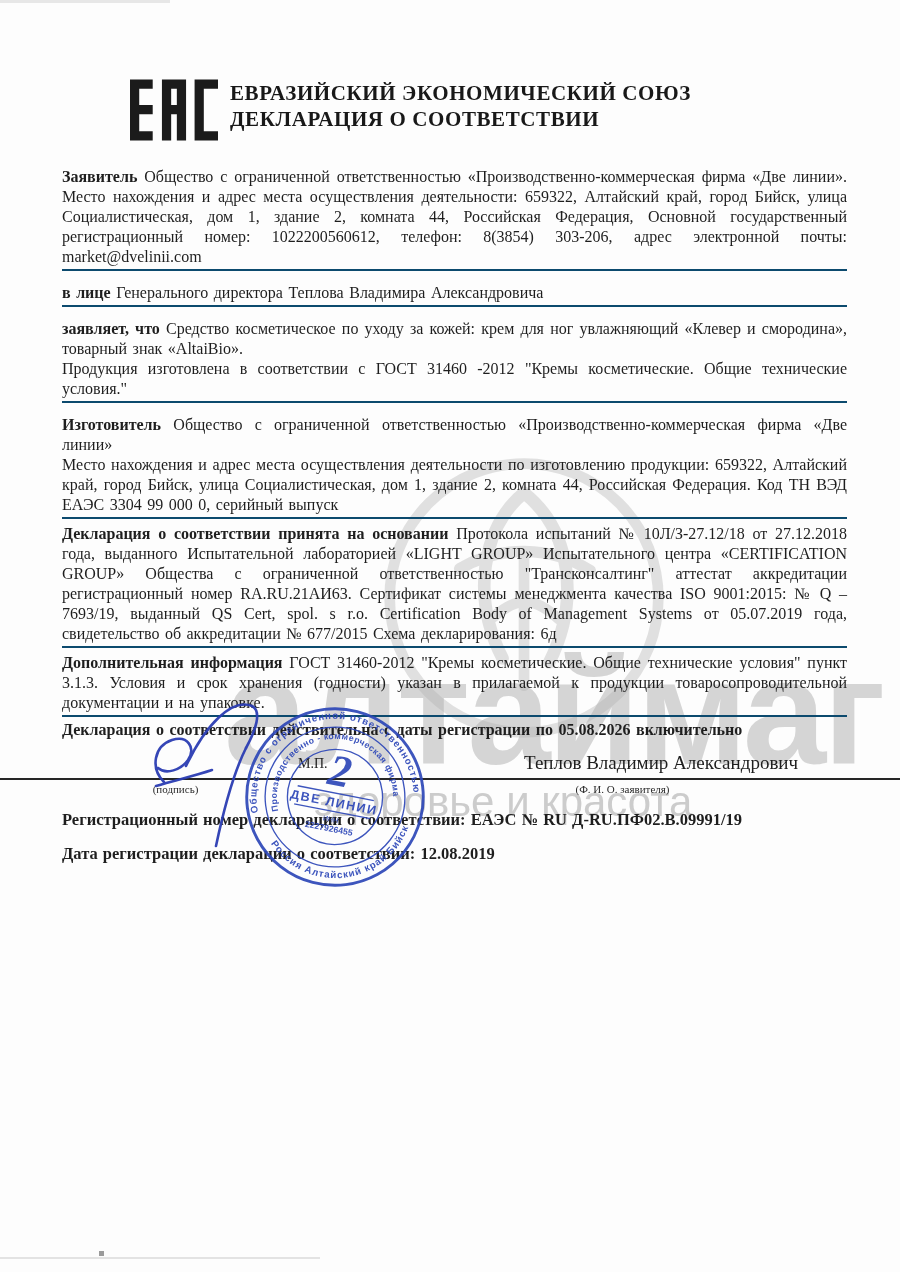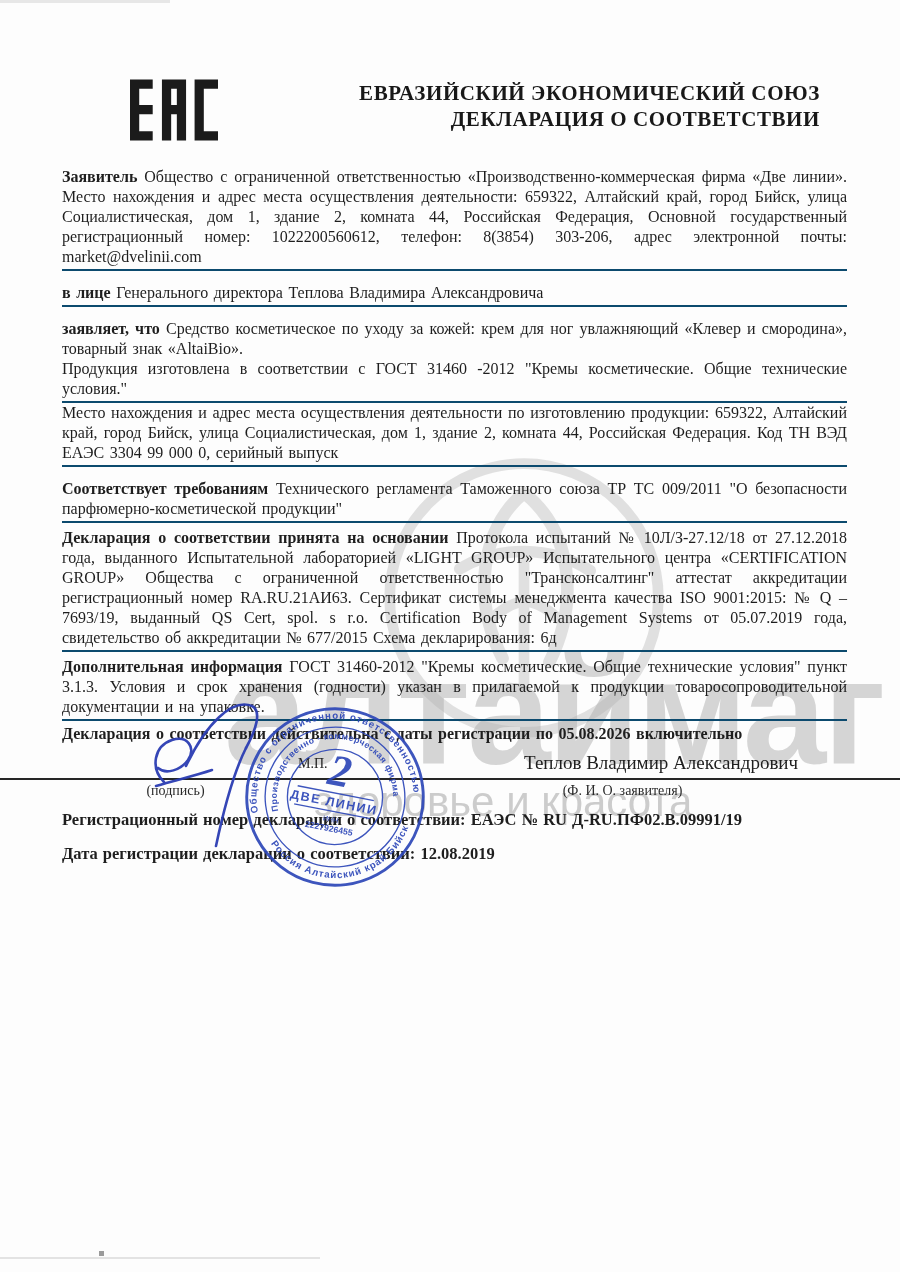--- a/index.html
+++ b/index.html
@@ -1,36 +1,36 @@
 <!DOCTYPE html>
 <html><head>
 <meta charset="utf-8">
 <style>
   html,body{margin:0;padding:0;background:#ffffff;}
   .page{position:relative;width:900px;height:1272px;background:#fdfdfd;overflow:hidden;
         font-family:"Liberation Serif", serif;color:#1e1e1e;}
   
   .eac-logo{position:absolute;left:130px;top:70px;width:88px;height:80px;}
-  .title{position:absolute;left:230px;top:80px;width:590px;text-align:right;
+  .title{position:absolute;left:230px;top:80px;width:590px;text-align:left;
          font-weight:bold;font-size:21px;line-height:26px;letter-spacing:.6px;color:#181818;}
   
   .doc{position:absolute;left:62px;top:167px;width:785px;z-index:2;}
   .sect{margin:0;}
   .sect p{margin:0;text-align:justify;font-size:16px;line-height:20px;word-spacing:1.5px;}
   .rule{border-bottom:2px solid #0c4a6e;padding-bottom:2px;}
   .pt{padding-top:12px;}
   .mt5{margin-top:5px;}
   .mt3{margin-top:3px;}
   b.lbl{font-weight:bold;}
   .allbold p{font-weight:bold;}
   
   .mp{position:absolute;left:298px;top:756px;font-size:14px;z-index:2;}
   .fio-name{position:absolute;left:524px;top:752px;font-size:19px;z-index:2;}
   .sig-line{position:absolute;left:0;top:778px;width:900px;height:2px;background:#262626;z-index:2;}
-  .cap{position:absolute;top:783px;font-size:14px;text-align:center;color:#2a2a2a;z-index:2;}
+  .cap{position:absolute;top:783px;font-size:11px;text-align:center;color:#2a2a2a;z-index:2;}
   .cap-sign{left:118px;width:115px;}
   .cap-fio{left:515px;width:215px;}
   .regline{position:absolute;left:62px;font-weight:bold;font-size:16.5px;z-index:2;word-spacing:1px;}
   .regnum{top:810px;}
   .regdate{top:844px;}
   
   .wm-brand{position:absolute;left:224px;top:626px;z-index:1;
             font-family:"Liberation Sans", sans-serif;font-weight:bold;
             font-size:150px;letter-spacing:-3px;color:#bcbcbc;opacity:.6;white-space:nowrap;}
   .wm-tag{position:absolute;left:306px;top:778px;z-index:1;
@@ -88,26 +88,26 @@
       <p><b class="lbl">в лице</b>
          <span>Генерального директора Теплова Владимира Александровича</span></p>
     </div>
     <div class="sect pt">
       <p><b class="lbl">заявляет, что</b>
          <span>Средство косметическое по уходу за кожей: крем для ног увлажняющий «Клевер и смородина», товарный знак «AltaiBio».</span></p>
     </div>
     <div class="sect rule">
       <p><span>Продукция изготовлена в соответствии с ГОСТ 31460 -2012 "Кремы косметические. Общие технические условия."</span></p>
     </div>
+    <div class="sect pt">
+      <p><b class="lbl">Изготовитель</b>
+         <span>Общество с ограниченной ответственностью «Производственно-коммерческая фирма «Две линии»</span></p>
+    </div>
     <div class="sect rule">
       <p><span>Место нахождения и адрес места осуществления деятельности по изготовлению продукции: 659322, Алтайский край, город Бийск, улица Социалистическая, дом 1, здание 2, комната 44, Российская Федерация. Код ТН ВЭД ЕАЭС 3304 99 000 0, серийный выпуск</span></p>
-    </div>
-    <div class="sect rule pt">
-      <p><b class="lbl">Соответствует требованиям</b>
-         <span>Технического регламента Таможенного союза ТР ТС 009/2011 "О безопасности парфюмерно-косметической продукции"</span></p>
     </div>
     <div class="sect rule mt5">
       <p><b class="lbl">Декларация о соответствии принята на основании</b>
          <span>Протокола испытаний № 10Л/З-27.12/18 от 27.12.2018 года, выданного Испытательной лабораторией «LIGHT GROUP» Испытательного центра «CERTIFICATION GROUP» Общества с ограниченной ответственностью "Трансконсалтинг" аттестат аккредитации регистрационный номер RA.RU.21АИ63. Сертификат системы менеджмента качества ISO 9001:2015: № Q – 7693/19, выданный QS Cert, spol. s r.o. Certification Body of Management Systems от 05.07.2019 года, свидетельство об аккредитации № 677/2015 Схема декларирования: 6д</span></p>
     </div>
     <div class="sect rule mt5">
       <p><b class="lbl">Дополнительная информация</b>
          <span>ГОСТ 31460-2012 "Кремы косметические. Общие технические условия" пункт 3.1.3. Условия и срок хранения (годности) указан в прилагаемой к продукции товаросопроводительной документации и на упаковке.</span></p>
     </div>
     <div class="sect mt3 allbold">

